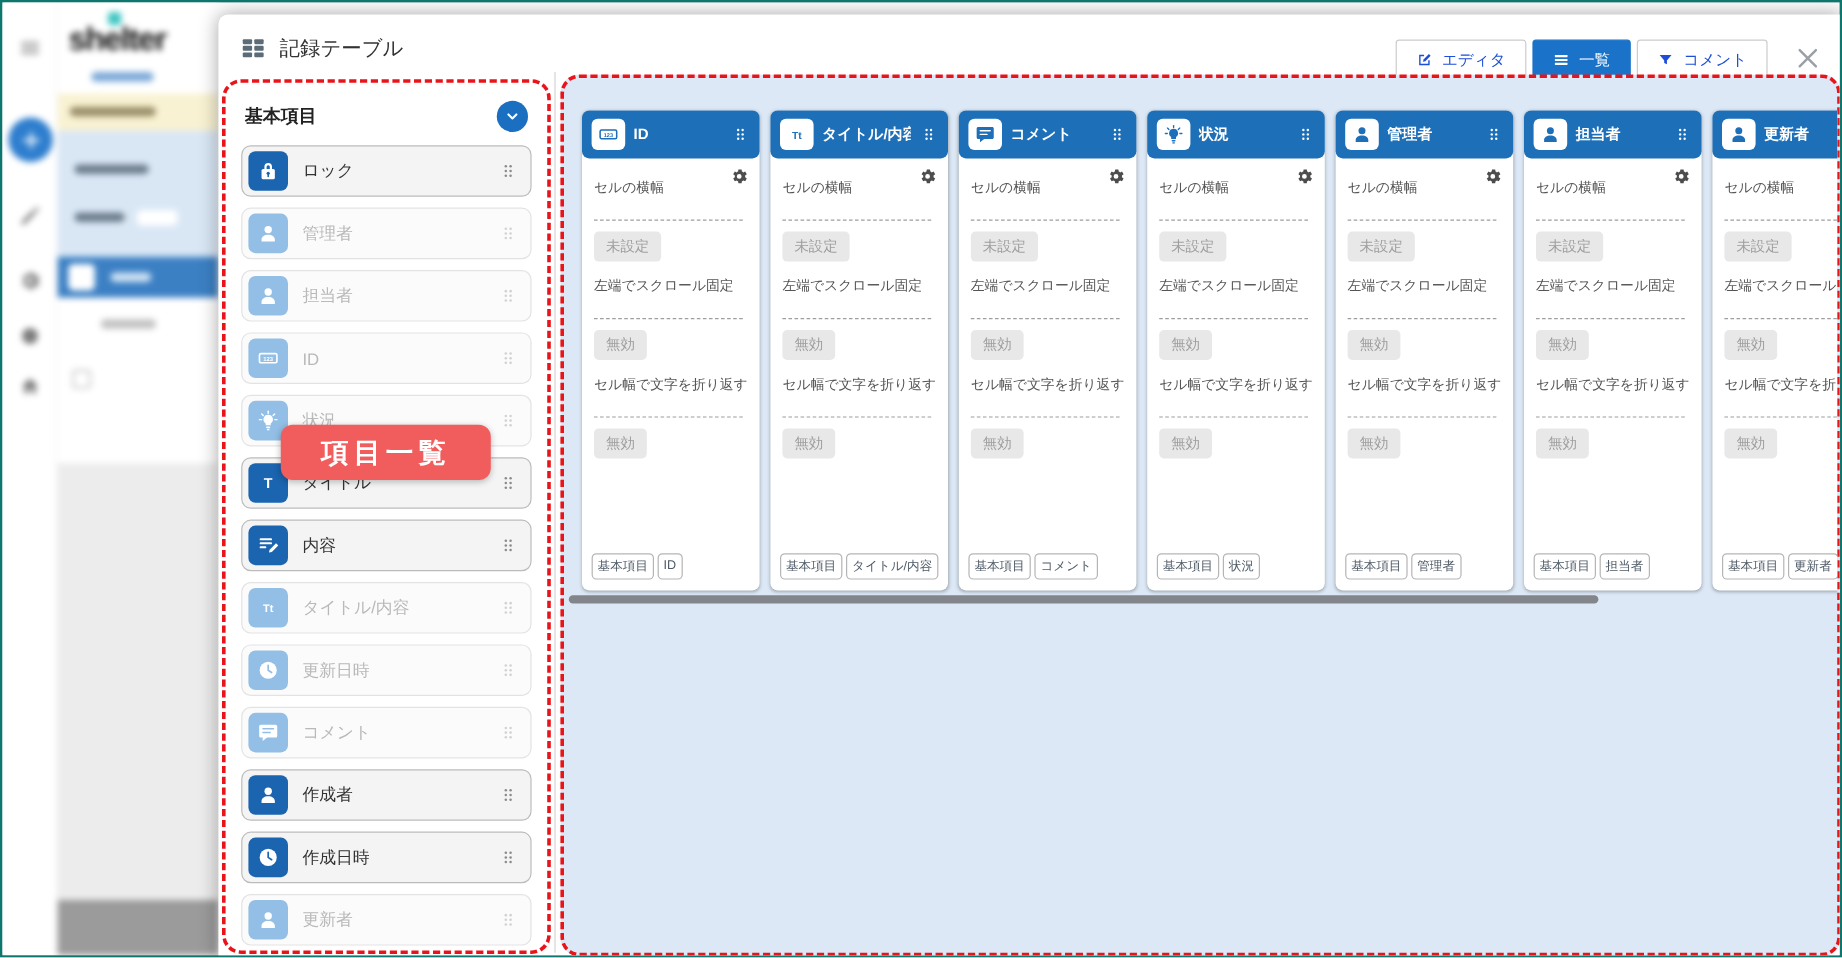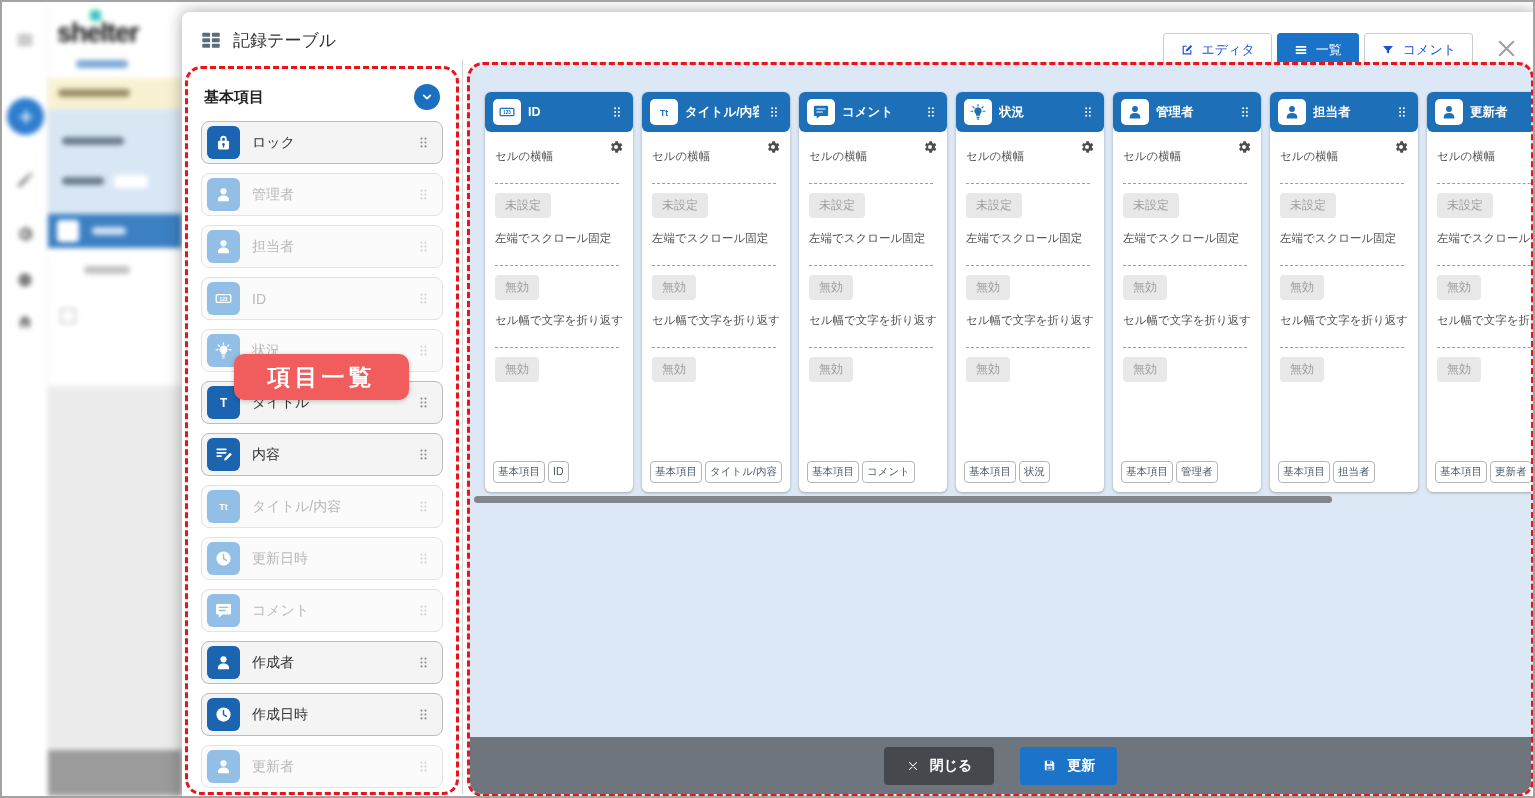--- a/index.html
+++ b/index.html
@@ -1,18 +1,18 @@
 <!DOCTYPE html>
 <html><head>
 <meta charset="utf-8">
 <style>
   * { margin:0; padding:0; box-sizing:border-box; }
   html,body { background:#fff; }
   body { font-family:"Liberation Sans","DejaVu Sans",sans-serif; }
-  .screen { position:relative; width:1535px; height:798px; border:2px solid #a3a3a3; background:#fff; overflow:hidden; }
+  .screen { position:relative; width:1535px; height:798px; border:2px solid #0f766e; background:#fff; overflow:hidden; }
 
   
   .bg-blur { position:absolute; inset:0; filter:blur(2.6px); z-index:0; }
   .rail { position:absolute; left:0; top:0; width:46px; height:100%; background:#fff; border-right:1px solid #ededed; }
   .rail .ric { position:absolute; left:13px; color:#7d7d7d; }
   .rail .ric svg { width:20px; height:20px; display:block; }
   .plus-circle { position:absolute; left:5px; top:96px; width:37px; height:37px; border-radius:50%; background:#2e7ece; display:flex; align-items:center; justify-content:center; }
   .plus-circle svg { width:20px; height:20px; }
   .panel { position:absolute; left:46px; top:0; width:134px; height:100%; background:#fff; }
   .logo { position:absolute; left:9px; top:16px; font-size:27px; font-weight:bold; color:#151515; letter-spacing:-1px; }
@@ -778,41 +778,18 @@
               <div class="cfg"><span class="cfg-label">左端でスクロール固定</span><span class="cfg-badge">無効</span></div>
               <div class="cfg"><span class="cfg-label">セル幅で文字を折り返す</span><span class="cfg-badge">無効</span></div>
             </div>
             <div class="card-tags">
               <span class="tag">基本項目</span>
               <span class="tag">更新者</span>
             </div>
           </div>
         </div>
       <div class="hscroll-thumb"></div>
-      <div class="action-bar">
-        <button class="btn-dlg btn-close-dlg">
-          <span style="display:flex">
-              <svg viewBox="0 0 24 24" xmlns="http://www.w3.org/2000/svg">
-                <path d="M6 6l12 12M18 6L6 18" stroke="currentColor" stroke-width="1.8" stroke-linecap="round" fill="none"></path>
-              </svg>
-            </span>
-          <span>閉じる</span>
-        </button>
-        <button class="btn-dlg btn-update">
-          <span class="sv">
-              <svg viewBox="0 0 24 24" xmlns="http://www.w3.org/2000/svg">
-                <path fill="currentColor" d="M4.5 4.5h12l3 3v12h-15z"></path>
-                <rect x="8" y="4.5" width="8" height="5" fill="var(--detail,#1b74c9)"></rect>
-                <rect x="13.4" y="5.3" width="1.9" height="3.4" fill="currentColor"></rect>
-                <rect x="7.5" y="12.5" width="9" height="7" fill="var(--detail,#1b74c9)"></rect>
-                <rect x="9" y="14" width="6" height="1.3" fill="currentColor"></rect>
-                <rect x="9" y="16.6" width="6" height="1.3" fill="currentColor"></rect>
-              </svg>
-            </span>
-          <span>更新</span>
-        </button>
-      </div>
     </div>
   </div>
 
   <div class="ann ann-items">項目一覧</div>
 
 </div>
 
 </body></html>

